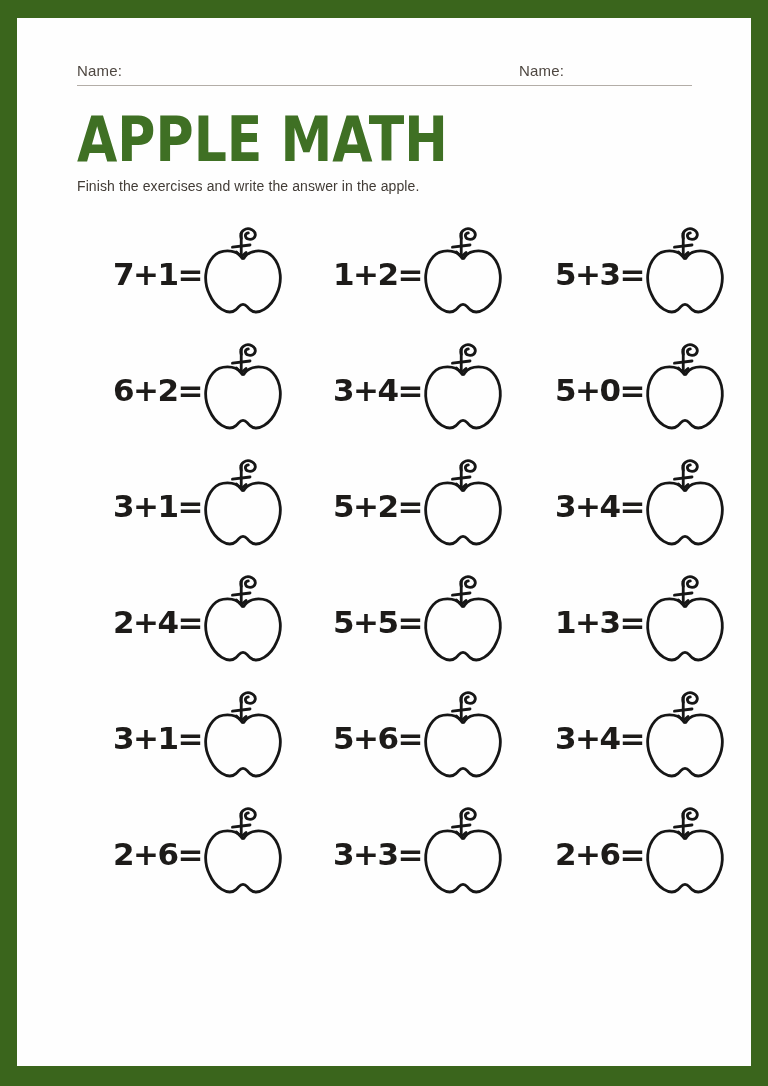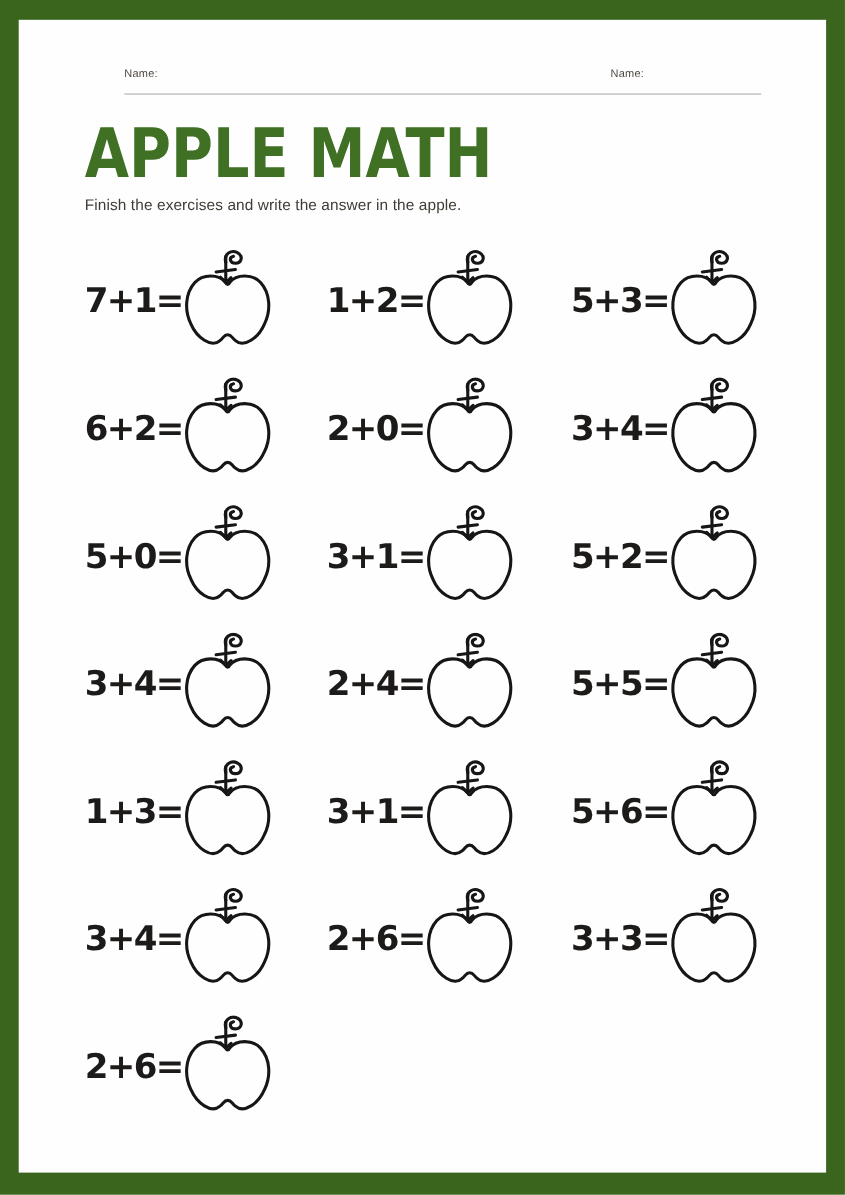--- a/index.html
+++ b/index.html
@@ -28,24 +28,23 @@
     background:var(--paper);
     padding:0 59px 0 60px;
     overflow:hidden;
   }
   
   .fill-header{
     position:relative;
     margin-top:42px;
     height:26px;
     border-bottom:1.5px solid var(--rule-color);
-    font-size:10px;
+    font-size:15px;
     color:var(--label-color);
     letter-spacing:.2px;
-    margin-left:36px;
   }
   .name-label{position:absolute;left:0;top:2px;}
   .date-label{position:absolute;left:442px;top:2px;}
   
   .title{
     margin-top:22px;
     font-family:"DejaVu Sans","Liberation Sans",sans-serif;
     font-weight:800;
     font-size:62px;
     line-height:64px;
@@ -74,20 +73,21 @@
     white-space:nowrap;
   }
   .expr{
     width:86px;
     flex:0 0 auto;
     font-family:"DejaVu Sans","Liberation Sans",sans-serif;
     font-weight:700;
     font-size:31px;
     letter-spacing:-1.5px;
     color:var(--expr-color);
+    margin-left:36px;
   }
   .apple{
     flex:0 0 auto;
     width:88px;height:94px;
     color:var(--ink);
   }
   .defs-holder{position:absolute;width:0;height:0;overflow:hidden;}
 </style>
 </head>
 <body>
@@ -152,26 +152,20 @@
     </svg>
   </div>
 
   <div class="cell">
     <span class="expr">6+2=</span>
     <svg class="apple" viewBox="0 0 100 107">
       <use href="#apple-shape"></use>
     </svg>
   </div>
 
-  <div class="cell">
-    <span class="expr">2+0=</span>
-    <svg class="apple" viewBox="0 0 100 107">
-      <use href="#apple-shape"></use>
-    </svg>
-  </div>
 
   <div class="cell">
     <span class="expr">3+4=</span>
     <svg class="apple" viewBox="0 0 100 107">
       <use href="#apple-shape"></use>
     </svg>
   </div>
 
   <div class="cell">
     <span class="expr">5+0=</span>

